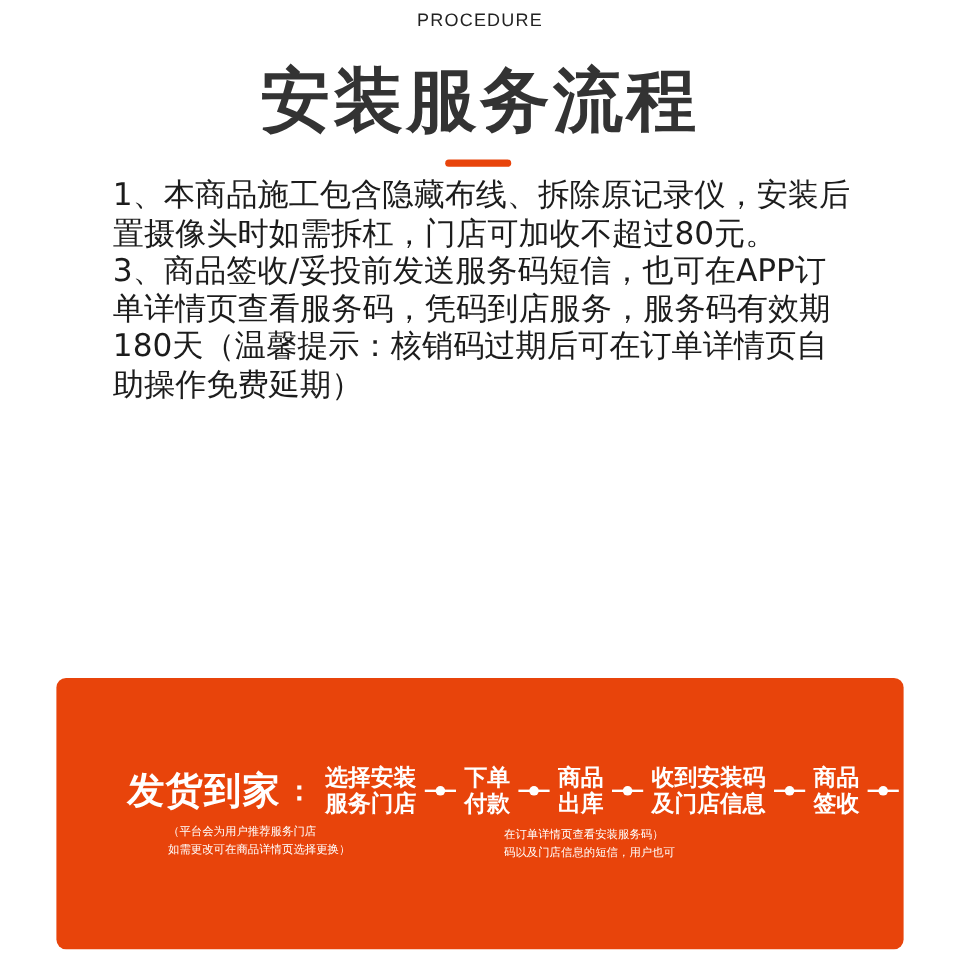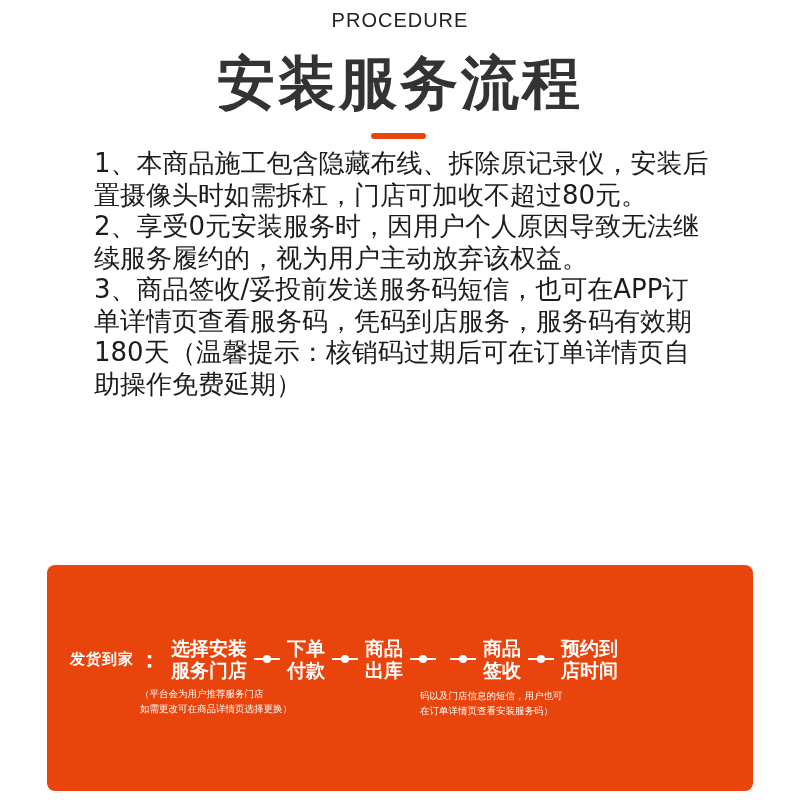--- a/index.html
+++ b/index.html
@@ -1,21 +1,21 @@
 <!DOCTYPE html>
 <html><head>
   <meta charset="utf-8">
   <style>
     * { margin: 0; padding: 0; box-sizing: border-box; }
     html, body { width: 800px; height: 800px; background: #ffffff; overflow: hidden; }
     body { position: relative; font-family: "DejaVu Sans", "Liberation Sans", sans-serif; color: #222; }
 
     .eyebrow {
       position: absolute; left: 0; width: 800px; top: 9px;
-      text-align: center; font-size: 20px; letter-spacing: 1px;
+      text-align: center; font-size: 15px; letter-spacing: 1px;
       color: #222; font-family: "Liberation Sans", "DejaVu Sans", sans-serif;
     }
     .title {
       position: absolute; left: 0; width: 800px; top: 48px;
       text-align: center; font-size: 58px; font-weight: bold;
       color: #333; letter-spacing: 3px; line-height: 70px;
     }
     .title-bar {
       position: absolute; left: 371px; top: 133px; width: 55px; height: 6px;
       border-radius: 3px;
@@ -30,22 +30,23 @@
     .card {
       position: absolute; left: 47px; top: 565px; width: 706px; height: 226px;
       border-radius: 8px;
     }
     .flow {
       position: absolute; left: 70px; top: 636px; height: 46px;
       display: flex; align-items: center;
       color: #fff; font-weight: bold;
     }
     .lead {
-      font-size: 15px; letter-spacing: 1px; white-space: nowrap;
+      font-size: 31px; letter-spacing: 1px; white-space: nowrap;
       margin-right: 4px;
+      margin-left: 36px;
     }
     .lead-colon { font-size: 23px; margin-right: 10px; }
     .step {
       font-size: 19px; line-height: 22px; text-align: center; white-space: nowrap;
     }
     .step span { display: block; }
     .conn {
       display: inline-block; position: relative; width: 26px; height: 10px; margin: 0 7px;
     }
     .conn::before {
@@ -64,21 +65,20 @@
   </style>
 </head>
 <body>
 
 <div class="eyebrow">PROCEDURE</div>
 <div class="title">安装服务流程</div>
 <div class="title-bar" style="background: rgb(232, 68, 11);"></div>
 
 <div class="rules">
   <p>1、本商品施工包含隐藏布线、拆除原记录仪，安装后置摄像头时如需拆杠，门店可加收不超过80元。</p>
-  <p>2、享受0元安装服务时，因用户个人原因导致无法继续服务履约的，视为用户主动放弃该权益。</p>
   <p>3、商品签收/妥投前发送服务码短信，也可在APP订单详情页查看服务码，凭码到店服务，服务码有效期180天（温馨提示：核销码过期后可在订单详情页自助操作免费延期）</p>
 </div>
 
 <div class="card" style="background: rgb(232, 68, 11);"></div>
 
 <div class="flow">
   <span class="lead">发货到家</span>
   <span class="lead-colon">：</span>
 
   <div class="step">
@@ -89,32 +89,36 @@
   <div class="step">
     <span>下单</span>
     <span>付款</span>
   </div>
   <i class="conn"></i>
   <div class="step">
     <span>商品</span>
     <span>出库</span>
   </div>
   <i class="conn"></i>
+  <div class="step">
+    <span>收到安装码</span>
+    <span>及门店信息</span>
+  </div>
   <i class="conn"></i>
   <div class="step">
     <span>商品</span>
     <span>签收</span>
   </div>
   <i class="conn"></i>
   <div class="step">
     <span>预约到</span>
     <span>店时间</span>
   </div>
 </div>
 
 <div class="note note-left">
   <div>（平台会为用户推荐服务门店</div>
   <div>如需更改可在商品详情页选择更换）</div>
 </div>
 <div class="note note-right">
+  <div>在订单详情页查看安装服务码）</div>
   <div>码以及门店信息的短信，用户也可</div>
-  <div>在订单详情页查看安装服务码）</div>
 </div>
 
 </body></html>

